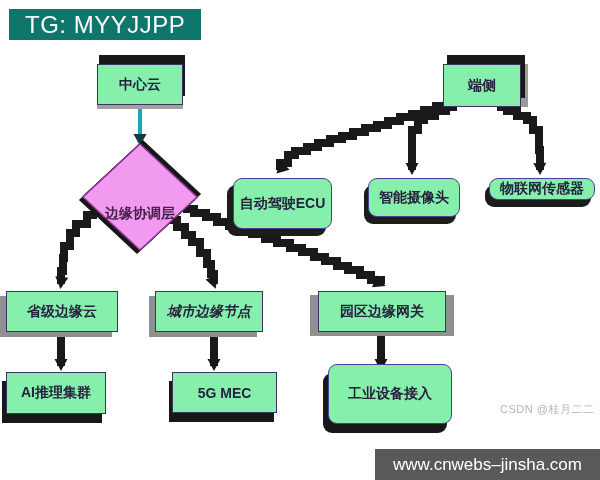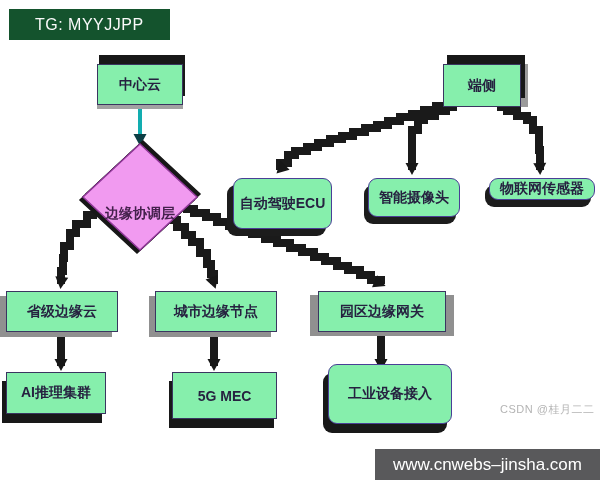--- a/index.html
+++ b/index.html
@@ -2,22 +2,22 @@
 <html><head>
 <meta charset="utf-8">
 <style>
   html,body{margin:0;padding:0;background:#ffffff;}
   .stage{
     position:relative;width:600px;height:480px;background:#ffffff;overflow:hidden;
     font-family:"Liberation Sans","DejaVu Sans",sans-serif;
   }
   .stage svg{position:absolute;left:0;top:0;}
   .badge{
-    position:absolute;left:9px;top:9px;height:31px;background:#14532d;color:#fafafa;
-    font-size:16px;display:flex;align-items:center;padding:0 26px;letter-spacing:0.5px;
+    position:absolute;left:9px;top:9px;height:31px;background:#0f766e;color:#fafafa;
+    font-size:24px;display:flex;align-items:center;padding:0 16px;letter-spacing:0.5px;
   }
   .footer-bar{
     position:absolute;left:375px;top:449px;width:225px;height:31px;background:#59595b;
     color:#ffffff;font-size:17px;display:flex;align-items:center;justify-content:center;
   }
   .watermark{
     position:absolute;left:500px;top:402px;font-size:11px;color:#b4b4b4;
     white-space:nowrap;letter-spacing:0.5px;
   }
   .node{
@@ -70,24 +70,24 @@
   </svg>
 
   <div id="nodes-layer">
       <div class="node rect" style="left: 97px; top: 64px; width: 86px; height: 41px; box-shadow: rgb(24, 24, 24) 2px -9px 0px, rgb(162, 162, 162) 0px 4px 0px;">中心云</div>
       <div class="node rect" style="left: 443px; top: 64px; width: 78px; height: 43px; box-shadow: rgb(24, 24, 24) 4px -9px 0px, rgb(155, 155, 155) 7px 0px 0px;">端侧</div>
       <div class="diamond-label" style="left: 83px; top: 188px; width: 114px; margin-top: 17px;">边缘协调层</div>
       <div class="node round" style="left: 233px; top: 178px; width: 99px; height: 51px; box-shadow: rgb(28, 28, 28) -6px 7px 0px;">自动驾驶ECU</div>
       <div class="node round" style="left: 368px; top: 178px; width: 92px; height: 39px; box-shadow: rgb(28, 28, 28) -4px 7px 0px;">智能摄像头</div>
       <div class="node round" style="left: 489px; top: 178px; width: 106px; height: 22px; box-shadow: rgb(28, 28, 28) -4px 7px 0px;">物联网传感器</div>
       <div class="node rect" style="left: 6px; top: 291px; width: 112px; height: 41px; box-shadow: rgb(144, 144, 144) -6px 5px 0px;">省级边缘云</div>
-      <div class="node rect" style="left: 155px; top: 291px; width: 122px; height: 41px; box-shadow: rgb(144, 144, 144) -6px 5px 0px;">城市边缘节点</div>
+      <div class="node rect" style="left: 155px; top: 291px; width: 108px; height: 41px; box-shadow: rgb(144, 144, 144) -6px 5px 0px; font-style: italic;">城市边缘节点</div>
       <div class="node rect" style="left: 318px; top: 291px; width: 128px; height: 41px; box-shadow: rgb(144, 144, 144) -8px 4px 0px, rgb(144, 144, 144) 8px 4px 0px;">园区边缘网关</div>
       <div class="node rect" style="left: 6px; top: 372px; width: 100px; height: 42px; box-shadow: rgb(24, 24, 24) -4px 9px 0px;">AI推理集群</div>
-      <div class="node rect" style="left: 172px; top: 372px; width: 105px; height: 47px; box-shadow: rgb(24, 24, 24) -3px 9px 0px;">5G MEC</div>
+      <div class="node rect" style="left: 172px; top: 372px; width: 105px; height: 41px; box-shadow: rgb(24, 24, 24) -3px 9px 0px;">5G MEC</div>
       <div class="node round" style="left: 328px; top: 364px; width: 124px; height: 60px; box-shadow: rgb(24, 24, 24) -5px 9px 0px;">工业设备接入</div>
     </div>
 
   <div class="badge">TG: MYYJJPP</div>
 
   <div class="watermark">CSDN @桂月二二</div>
 
   <div class="footer-bar">www.cnwebs–jinsha.com</div>
 </div>
 

